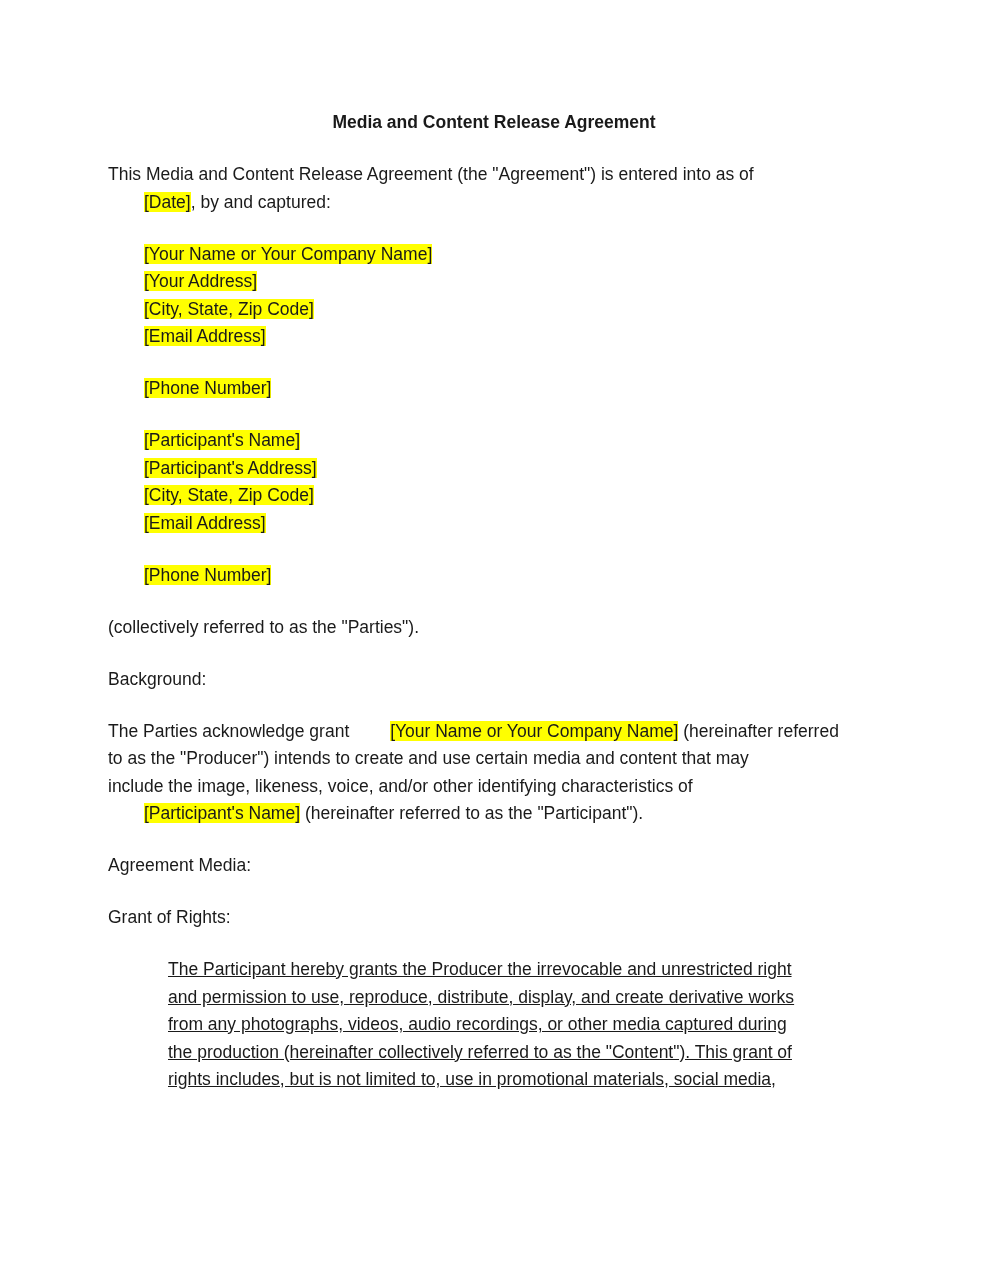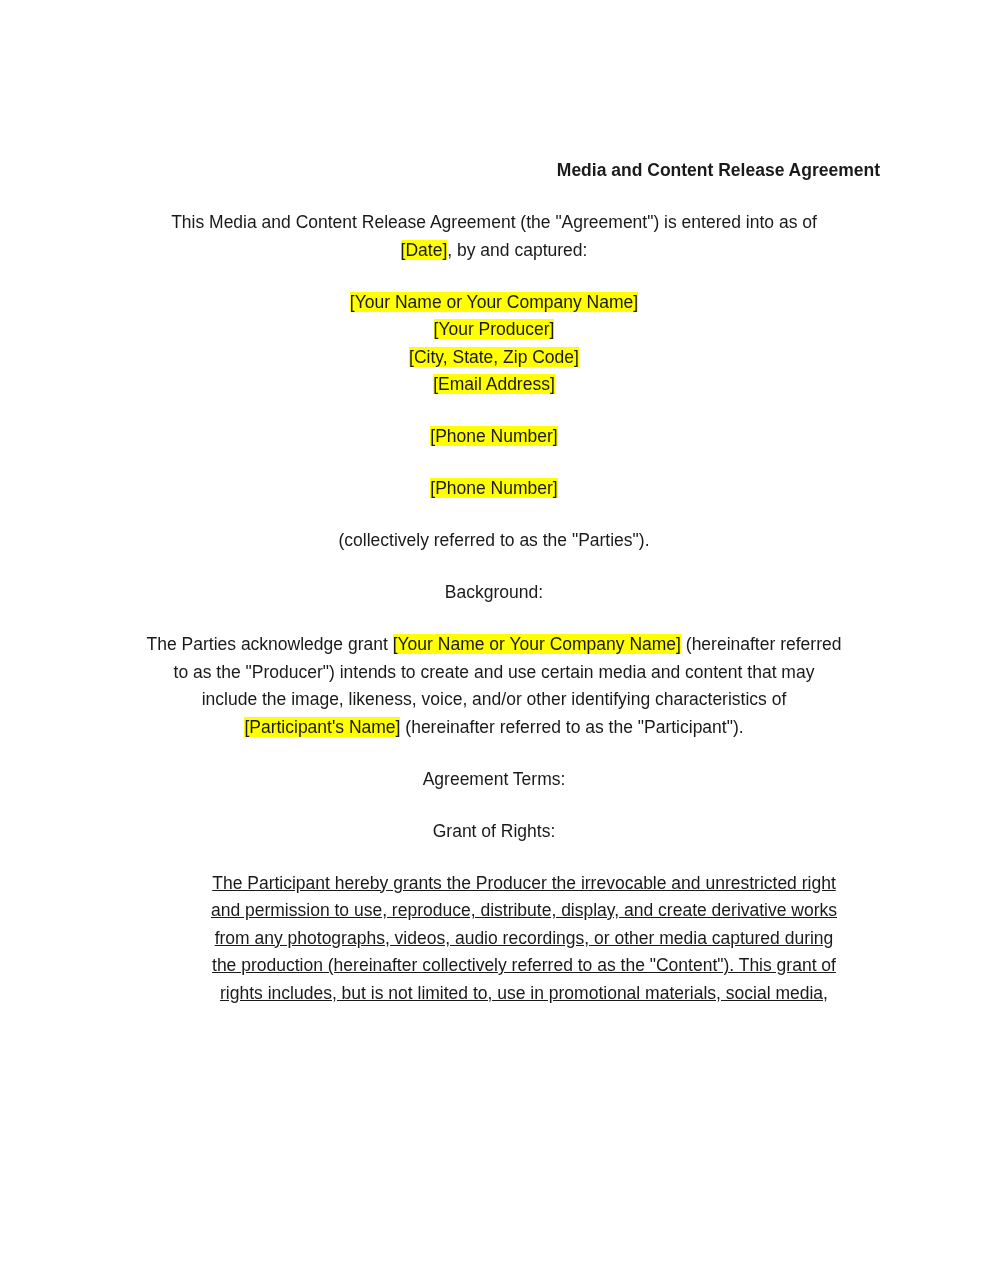--- a/index.html
+++ b/index.html
@@ -25,69 +25,72 @@
     height: 1284px;
     padding: 109px 108px 0 108px;
     background: var(--bg);
   }
   .block {
     margin: 0 0 24.5px 0;
     font-size: 17.5px;
     line-height: 27.5px;
     white-space: pre;          
     overflow: visible;
-    text-align: center;
   }
   .title {
     font-weight: bold;
-    text-align: right;
-    margin-top: 48px;
+    text-align: center;
   }
   .heading {
     font-weight: normal;
   }
   .indent {
     padding-left: 60px;
     text-decoration: underline;
   }
   .hl {
     background: var(--hl);
+    margin-left: 36px;
   }
 </style>
 </head>
 <body>
 
 <div class="page">
 
   <p class="block title">Media and Content Release Agreement</p>
 
   <p class="block"><span>This Media and Content Release Agreement (the "Agreement") is entered into as of
 </span><span class="hl">[Date]</span><span>, by and captured:</span></p>
 
   <p class="block"><span class="hl">[Your Name or Your Company Name]</span><span>
-</span><span class="hl">[Your Producer]</span><span>
+</span><span class="hl">[Your Address]</span><span>
 </span><span class="hl">[City, State, Zip Code]</span><span>
 </span><span class="hl">[Email Address]</span></p>
 
   <p class="block"><span class="hl">[Phone Number]</span></p>
 
 
+  <p class="block"><span class="hl">[Participant's Name]</span><span>
+</span><span class="hl">[Participant's Address]</span><span>
+</span><span class="hl">[City, State, Zip Code]</span><span>
+</span><span class="hl">[Email Address]</span></p>
 
   <p class="block"><span class="hl">[Phone Number]</span></p>
 
   <p class="block">(collectively referred to as the "Parties").</p>
 
   <p class="block heading">Background:</p>
 
   <p class="block"><span>The Parties acknowledge grant </span><span class="hl">[Your Name or Your Company Name]</span><span> (hereinafter referred
 to as the "Producer") intends to create and use certain media and content that may
 include the image, likeness, voice, and/or other identifying characteristics of
 </span><span class="hl">[Participant's Name]</span><span> (hereinafter referred to as the "Participant").</span></p>
 
-  <p class="block heading">Agreement Terms:</p>
+  <p class="block heading">Agreement Media:</p>
 
   <p class="block heading">Grant of Rights:</p>
 
   <p class="block indent"><span>The Participant hereby grants the Producer the irrevocable and unrestricted right
 and permission to use, reproduce, distribute, display, and create derivative works
 from any photographs, videos, audio recordings, or other media captured during
 the production (hereinafter collectively referred to as the "Content"). This grant of
 rights includes, but is not limited to, use in promotional materials, social media,</span></p>
 
 </div>

